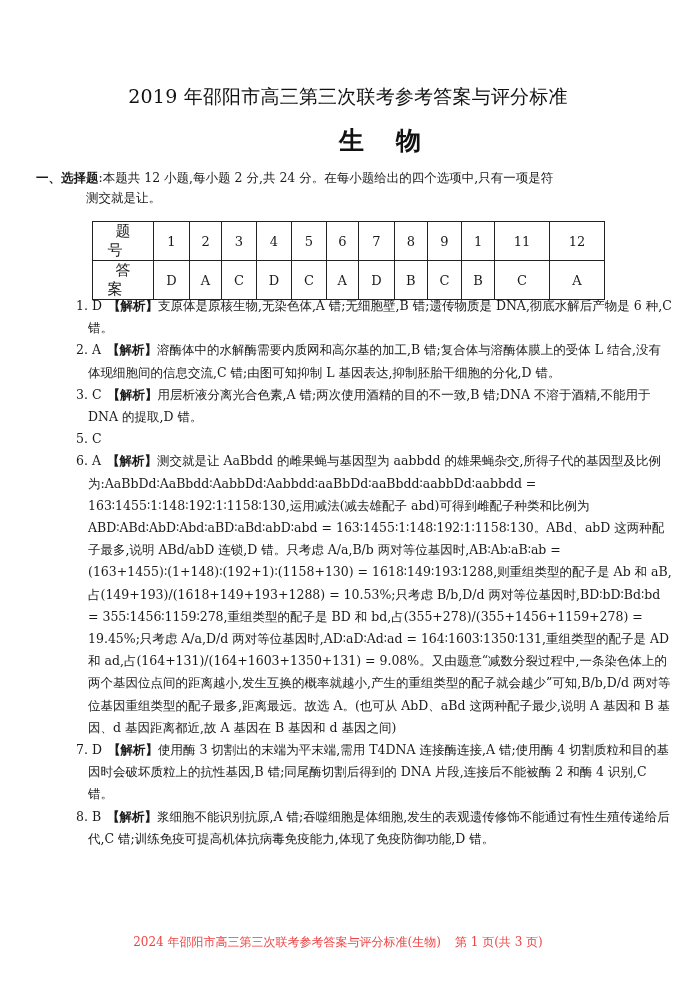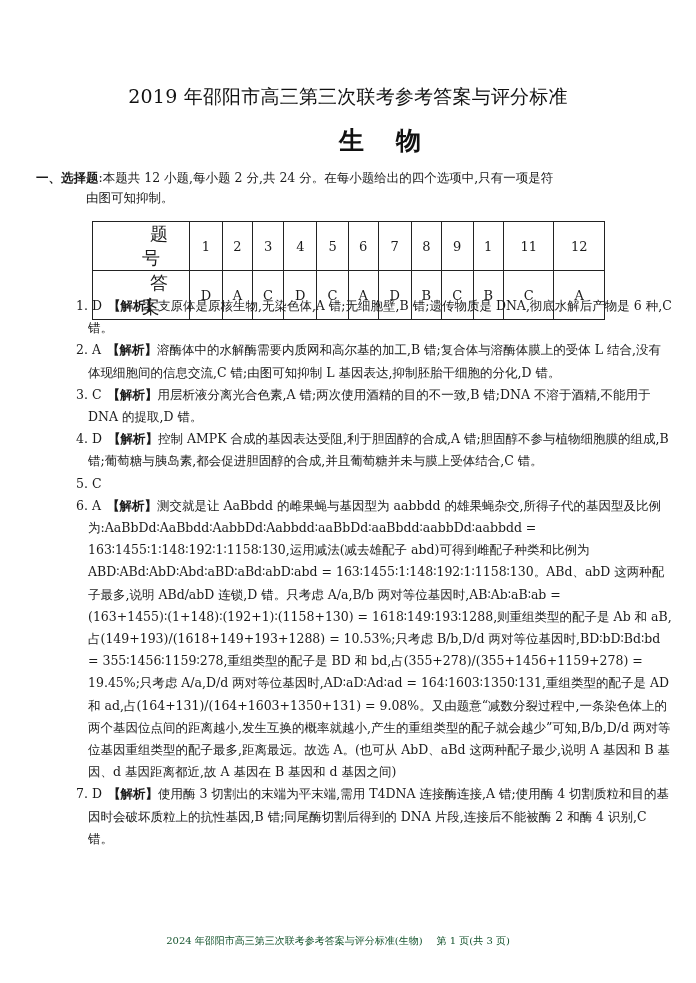--- a/index.html
+++ b/index.html
@@ -26,47 +26,47 @@
   }
   .section-head .cont { padding-left: 50px; display: block; }
   table.answers {
     position: absolute; top: 221px; left: 92px; width: 513px; height: 55px;
     border-collapse: collapse; border: 1.6px solid #222;
     font-size: 13px;
   }
   table.answers td {
     border: 1px solid #222; text-align: center; height: 27px; padding: 0;
   }
-  table.answers td.rowhead { width: 60px; letter-spacing: 16px; text-indent: 16px; font-size: 18px; padding-left: 36px; }
+  table.answers td.rowhead { width: 60px; letter-spacing: 16px; text-indent: 16px; font-size: 15px; }
   .items {
     position: absolute; top: 295px; left: 60px; width: 596px;
     font-size: 12.5px; line-height: 22.2px; margin-left: 16px;
   }
   .item { position: relative; padding-left: 12px; text-indent: -12px; }
   .item .num { display: inline-block; min-width: 22px; text-indent: 0; }
   .item .tag {
     font-family: "DejaVu Sans", "Liberation Sans", sans-serif; font-weight: bold;
     margin-left: 6px;
   }
   .item .body { text-align: justify; }
   .footer {
     position: absolute; top: 934px; left: 0; width: 676px; text-align: center;
-    font-size: 10px; color: #14532d;
+    font-size: 12px; color: #ef4444;
   }
   .footer .page { margin-left: 14px; }
 </style>
 </head>
 <body>
 
 <div class="title">2019 年邵阳市高三第三次联考参考答案与评分标准</div>
 <div class="subject">生物</div>
 
 <div class="section-head">
   <span class="sec-label">一、选择题</span><span>:本题共 12 小题,每小题 2 分,共 24 分。在每小题给出的四个选项中,只有一项是符</span>
-  <span class="cont">由图可知抑制。</span>
+  <span class="cont">测交就是让。</span>
 </div>
 
 <table class="answers">
   <tbody>
       <tr>
     <td class="rowhead">题 号</td>
     <td>1</td>
     <td>2</td>
     <td>3</td>
     <td>4</td>
@@ -101,28 +101,28 @@
   <div class="item">
     <span class="num">1. D</span><span class="tag">【解析】</span><span class="body">支原体是原核生物,无染色体,A 错;无细胞壁,B 错;遗传物质是 DNA,彻底水解后产物是 6 种,C 错。</span>
   </div>
   <div class="item">
     <span class="num">2. A</span><span class="tag">【解析】</span><span class="body">溶酶体中的水解酶需要内质网和高尔基的加工,B 错;复合体与溶酶体膜上的受体 L 结合,没有体现细胞间的信息交流,C 错;由图可知抑制 L 基因表达,抑制胚胎干细胞的分化,D 错。</span>
   </div>
   <div class="item">
     <span class="num">3. C</span><span class="tag">【解析】</span><span class="body">用层析液分离光合色素,A 错;两次使用酒精的目的不一致,B 错;DNA 不溶于酒精,不能用于 DNA 的提取,D 错。</span>
   </div>
   <div class="item">
-    <span class="num">4. D</span><span class="tag">【解析】</span><span class="body">控制 AMPK 合成的基因表达受阻,利于胆固醇的合成,A 错;胆固醇不参与植物细胞膜的组成,B 错;葡萄糖与胰岛素,都会促进胆固醇的合成,并且葡萄糖并未与膜上受体结合,C 错。</span>
-  </div>
-  <div class="item">
     <span class="num">5. C</span>
   </div>
   <div class="item">
     <span class="num">6. A</span><span class="tag">【解析】</span><span class="body">测交就是让 AaBbdd 的雌果蝇与基因型为 aabbdd 的雄果蝇杂交,所得子代的基因型及比例为:AaBbDd∶AaBbdd∶AabbDd∶Aabbdd∶aaBbDd∶aaBbdd∶aabbDd∶aabbdd = 163∶1455∶1∶148∶192∶1∶1158∶130,运用减法(减去雄配子 abd)可得到雌配子种类和比例为 ABD∶ABd∶AbD∶Abd∶aBD∶aBd∶abD∶abd = 163∶1455∶1∶148∶192∶1∶1158∶130。ABd、abD 这两种配子最多,说明 ABd/abD 连锁,D 错。只考虑 A/a,B/b 两对等位基因时,AB∶Ab∶aB∶ab = (163+1455)∶(1+148)∶(192+1)∶(1158+130) = 1618∶149∶193∶1288,则重组类型的配子是 Ab 和 aB,占(149+193)/(1618+149+193+1288) = 10.53%;只考虑 B/b,D/d 两对等位基因时,BD∶bD∶Bd∶bd = 355∶1456∶1159∶278,重组类型的配子是 BD 和 bd,占(355+278)/(355+1456+1159+278) = 19.45%;只考虑 A/a,D/d 两对等位基因时,AD∶aD∶Ad∶ad = 164∶1603∶1350∶131,重组类型的配子是 AD 和 ad,占(164+131)/(164+1603+1350+131) = 9.08%。又由题意“减数分裂过程中,一条染色体上的两个基因位点间的距离越小,发生互换的概率就越小,产生的重组类型的配子就会越少”可知,B/b,D/d 两对等位基因重组类型的配子最多,距离最远。故选 A。(也可从 AbD、aBd 这两种配子最少,说明 A 基因和 B 基因、d 基因距离都近,故 A 基因在 B 基因和 d 基因之间)</span>
   </div>
   <div class="item">
     <span class="num">7. D</span><span class="tag">【解析】</span><span class="body">使用酶 3 切割出的末端为平末端,需用 T4DNA 连接酶连接,A 错;使用酶 4 切割质粒和目的基因时会破坏质粒上的抗性基因,B 错;同尾酶切割后得到的 DNA 片段,连接后不能被酶 2 和酶 4 识别,C 错。</span>
   </div>
+  <div class="item">
+    <span class="num">8. B</span><span class="tag">【解析】</span><span class="body">浆细胞不能识别抗原,A 错;吞噬细胞是体细胞,发生的表观遗传修饰不能通过有性生殖传递给后代,C 错;训练免疫可提高机体抗病毒免疫能力,体现了免疫防御功能,D 错。</span>
+  </div>
 </div>
 
 <div class="footer">
   <span>2024 年邵阳市高三第三次联考参考答案与评分标准(生物)</span><span class="page">第 1 页(共 3 页)</span>
 </div>
 
 </body></html>

